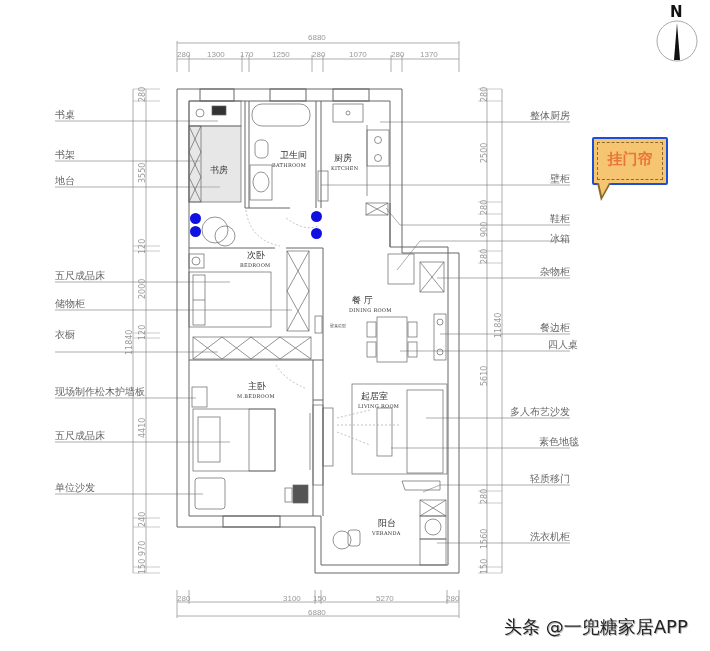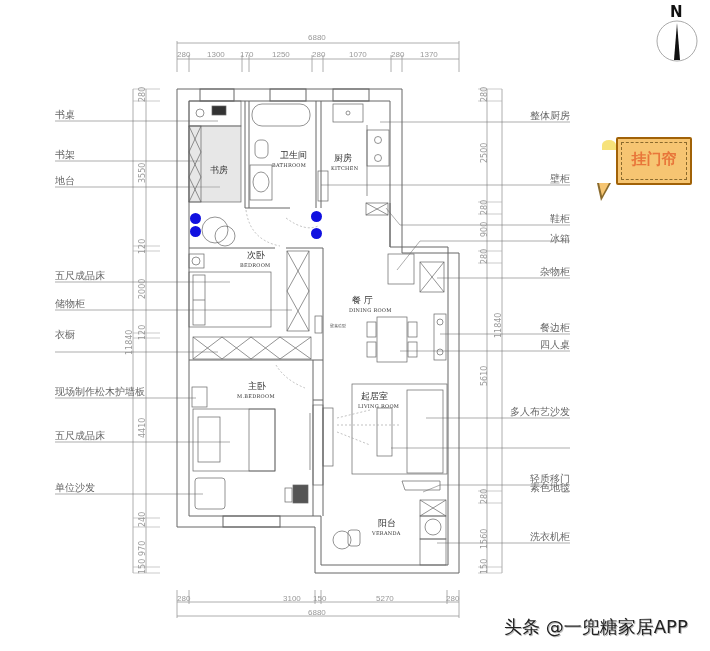--- a/index.html
+++ b/index.html
@@ -5,21 +5,21 @@
   html,body{margin:0;padding:0;background:#fff;}
   body{width:710px;height:651px;position:relative;overflow:hidden;font-family:"DejaVu Sans",sans-serif;color:#555;}
   .abs{position:absolute;}
   svg{position:absolute;left:0;top:0;}
   .lbl{position:absolute;font-size:10px;color:#666;white-space:nowrap;line-height:10px;}
   .lbl-r{text-align:right;}
   .dim{position:absolute;font-size:8px;color:#999;white-space:nowrap;line-height:9px;font-family:"Liberation Sans Narrow","Liberation Sans",sans-serif;}
   .dimv{position:absolute;font-size:8px;color:#999;white-space:nowrap;transform-origin:left top;transform:rotate(-90deg);line-height:9px;}
   .room-cn{position:absolute;font-size:9px;color:#333;font-family:"DejaVu Serif",serif;white-space:nowrap;text-align:center;}
   .room-en{position:absolute;font-size:5px;color:#333;font-family:"DejaVu Serif",serif;white-space:nowrap;letter-spacing:.3px;text-align:center;}
-  .callout{position:absolute;left:592px;top:137px;width:72px;height:44px;background:#f6c572;border:2px solid #a16207;border-radius:2px;margin-left:24px;}
+  .callout{position:absolute;left:592px;top:137px;width:72px;height:44px;background:#f6c572;border:2px solid #1d4ed8;border-radius:2px;}
   .callout-inner{position:absolute;left:3px;top:3px;right:3px;bottom:3px;border:1px dashed #8a6a2c;}
   .callout-text{position:absolute;left:0;right:0;top:11px;text-align:center;color:#e8763a;font-size:15px;font-weight:bold;font-family:"DejaVu Sans",sans-serif;}
   .footer{position:absolute;left:504px;top:615px;font-size:18px;color:#222;text-shadow:1px 1px 0 #bbb;white-space:nowrap;}
   .north-n{position:absolute;left:670px;top:3px;font-size:15px;font-weight:bold;color:#111;}
 </style>
 </head>
 <body>
 
 <svg width="710" height="651" viewBox="0 0 710 651">
   <g stroke="#999" stroke-width="0.8" fill="none">
@@ -320,23 +320,23 @@
 <div class="lbl" style="left:55px;top:387px;">现场制作松木护墙板</div>
 <div class="lbl" style="left:55px;top:431px;">五尺成品床</div>
 <div class="lbl" style="left:55px;top:483px;">单位沙发</div>
 
 <div class="lbl lbl-r" style="right:140px;top:111px;">整体厨房</div>
 <div class="lbl lbl-r" style="right:140px;top:174px;">壁柜</div>
 <div class="lbl lbl-r" style="right:140px;top:214px;">鞋柜</div>
 <div class="lbl lbl-r" style="right:140px;top:234px;">冰箱</div>
 <div class="lbl lbl-r" style="right:140px;top:267px;">杂物柜</div>
 <div class="lbl lbl-r" style="right:140px;top:323px;">餐边柜</div>
-<div class="lbl lbl-r" style="right:140px;top:340px;">四人桌</div>
+<div class="lbl lbl-r" style="right:132px;top:340px;">四人桌</div>
 <div class="lbl lbl-r" style="right:140px;top:407px;">多人布艺沙发</div>
-<div class="lbl lbl-r" style="right:140px;top:437px;margin-top:46px;">素色地毯</div>
+<div class="lbl lbl-r" style="right:131px;top:437px;">素色地毯</div>
 <div class="lbl lbl-r" style="right:140px;top:474px;">轻质移门</div>
 <div class="lbl lbl-r" style="right:140px;top:532px;">洗衣机柜</div>
 
 <div class="abs" style="left:602px;top:140px;width:14px;height:10px;border-radius:50% 50% 0 0;background:#f7e27a;"></div>
 <div class="callout">
   <div class="callout-inner"></div>
   <div class="callout-text">挂门帘</div>
 </div>
 <div class="abs" style="left:597px;top:183px;width:0;height:0;border-left:4px solid transparent;border-right:10px solid transparent;border-top:18px solid #8a6a2c;"></div>
 <div class="abs" style="left:599px;top:183px;width:0;height:0;border-left:3px solid transparent;border-right:7px solid transparent;border-top:13px solid #f6c572;"></div>

